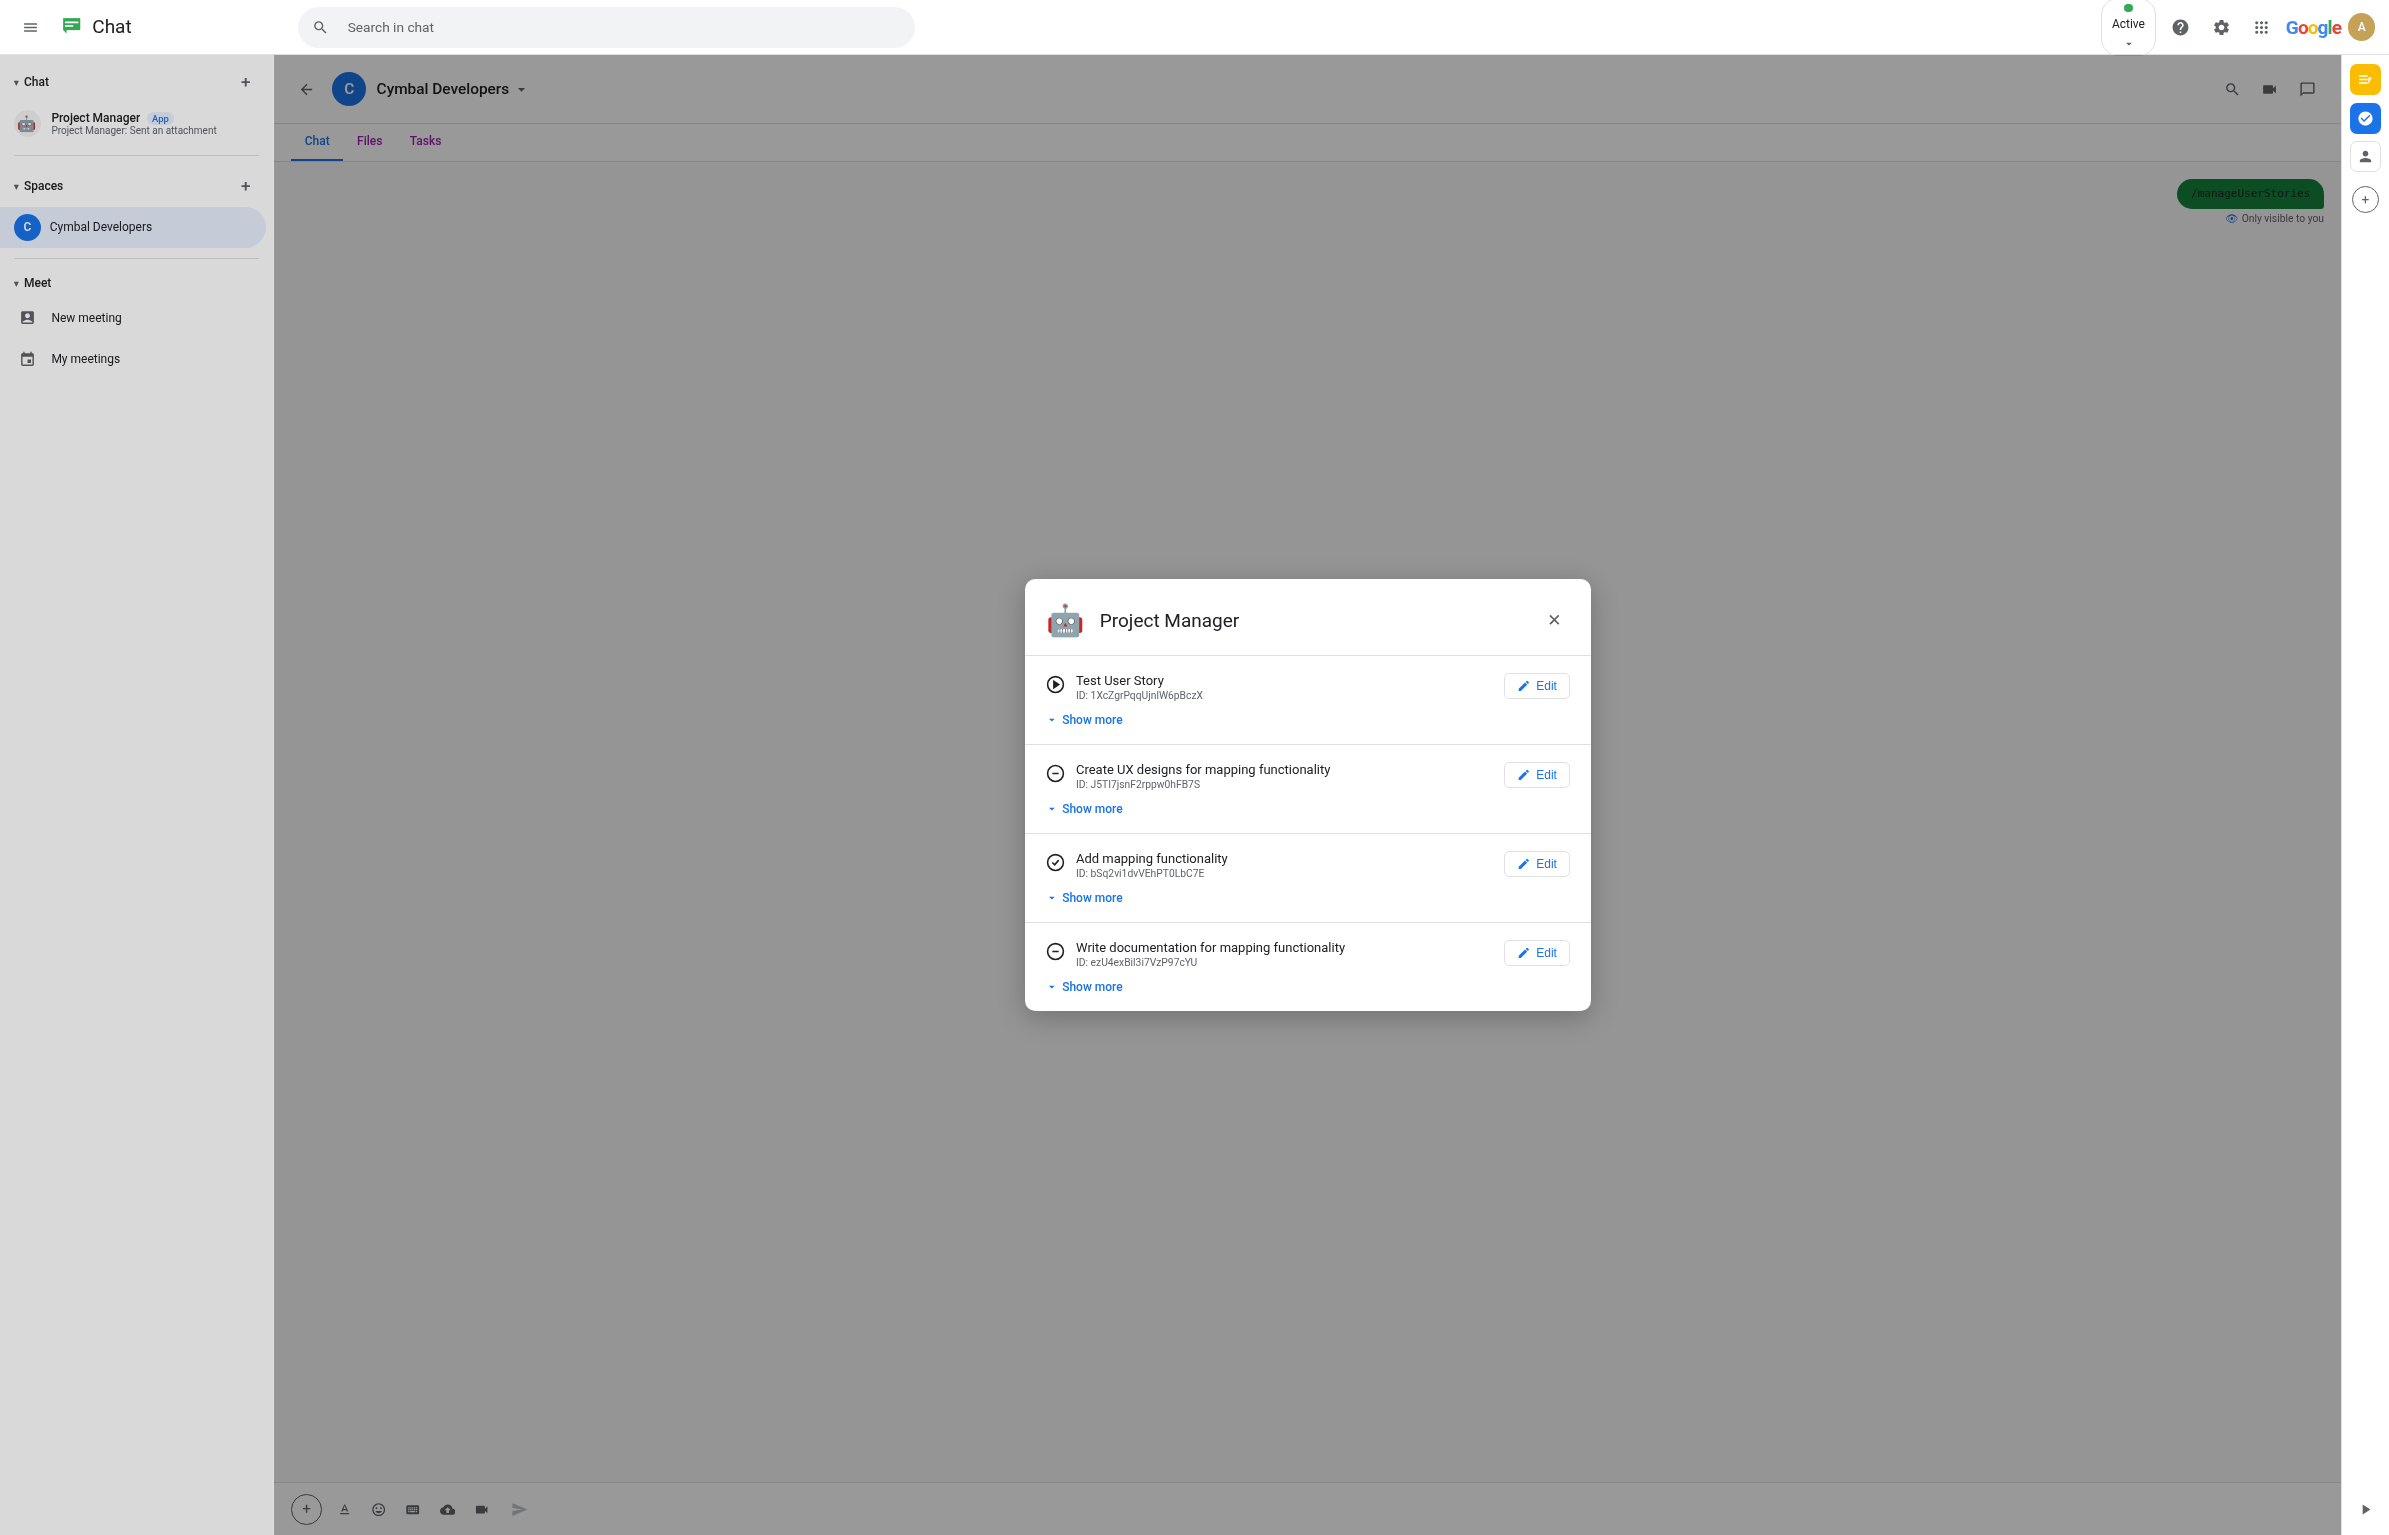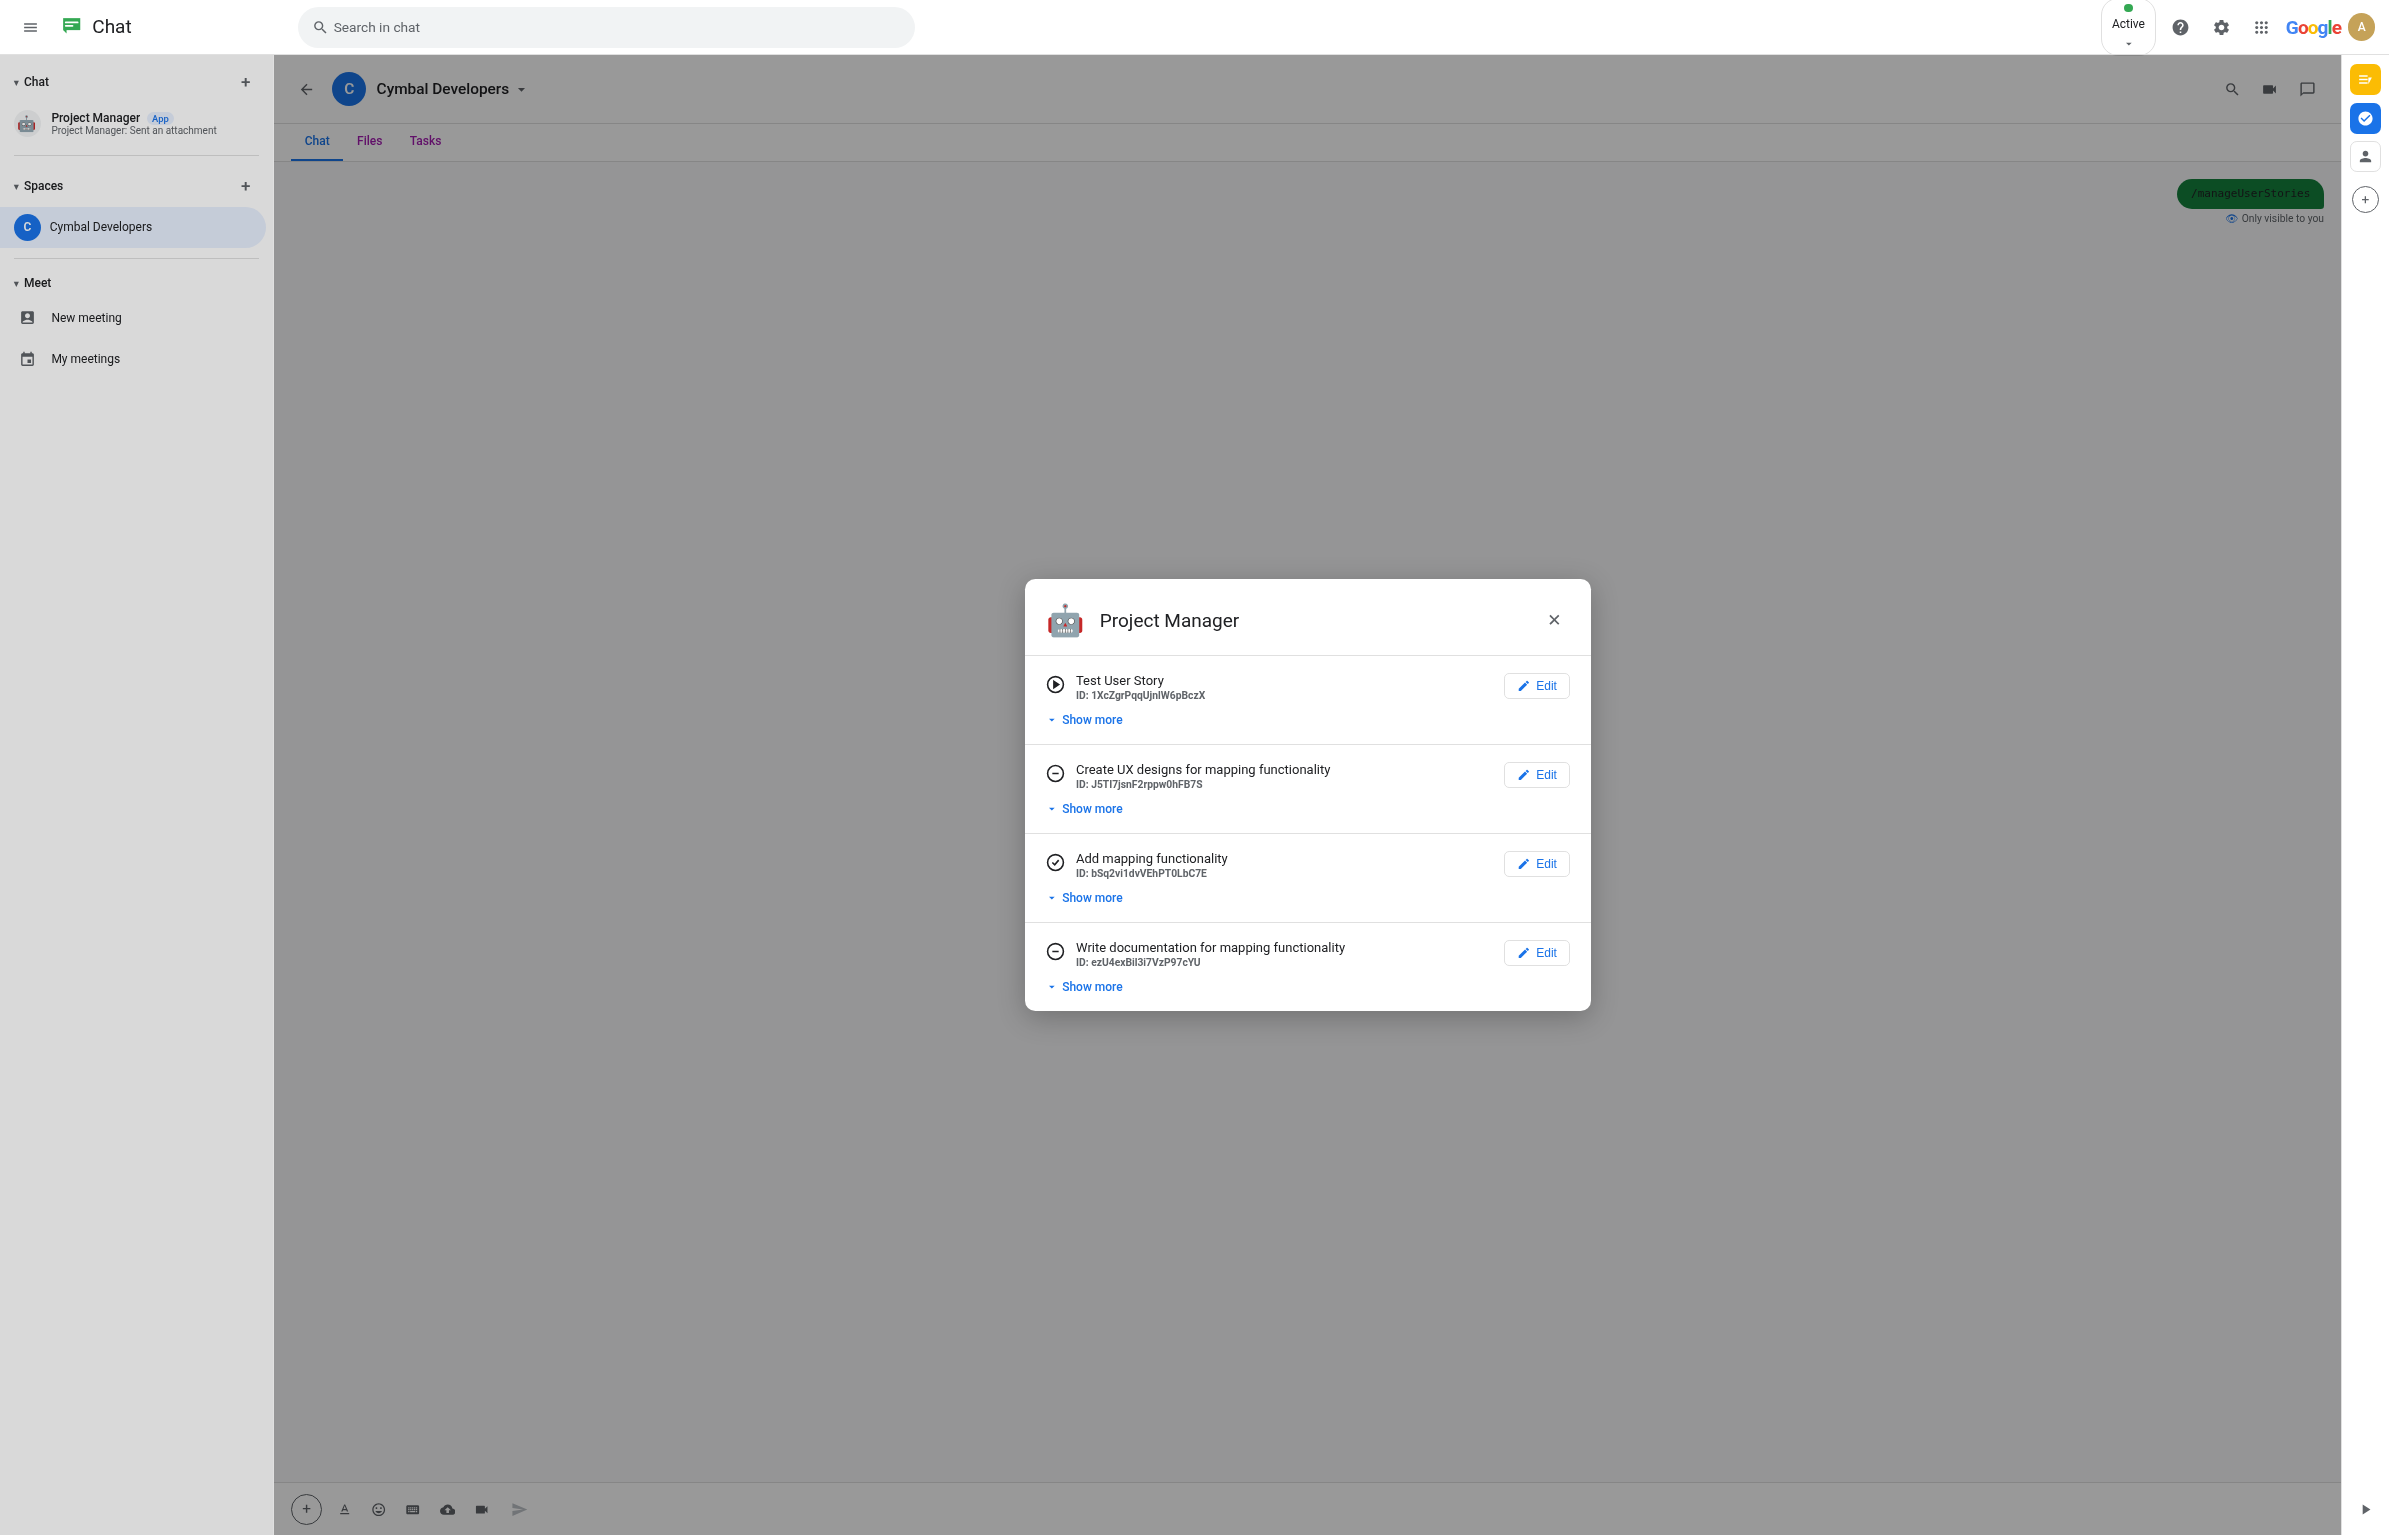--- a/index.html
+++ b/index.html
@@ -13,21 +13,21 @@
     }
     .top-bar-left { display: flex; align-items: center; gap: 10.3px; width: 274px; flex-shrink: 0; }
     .hamburger-btn { width: 34px; height: 34px; display: flex; align-items: center; justify-content: center; border-radius: 50%; cursor: pointer; }
     .app-logo { display: flex; align-items: center; gap: 6.9px; }
     .logo-icon { width: 27.4px; height: 27.4px; }
     .app-title { font-size: 19px; font-weight: 400; color: #202124; }
 
     .search-bar {
       flex: 1; max-width: 617px; height: 41px;
       background: #f1f3f4; border-radius: 20.6px;
-      display: flex; align-items: center; gap: 5px; padding: 0 13.7px;
+      display: flex; align-items: center; gap: 19px; padding: 0 13.7px;
       cursor: text;
     }
     .search-placeholder { color: #5f6368; font-size: 13.7px; }
 
     .top-bar-right { display: flex; align-items: center; gap: 6.9px; margin-left: auto; }
     .status-btn {
       display: flex; align-items: center; gap: 5.1px;
       border: 0.9px solid #e0e0e0; border-radius: 17px; padding: 5.1px 10.3px;
       cursor: pointer; font-size: 12px; flex-direction: column;
     }
@@ -153,21 +153,21 @@
     .modal-title { font-size: 19px; font-weight: 400; color: #202124; flex: 1; }
     .modal-close-btn { width: 31px; height: 31px; display: flex; align-items: center; justify-content: center; border-radius: 50%; cursor: pointer; color: #5f6368; font-size: 17px; }
 
     .modal-item {
       border-top: 0.9px solid #e0e0e0; padding: 17px 20.6px;
     }
     .modal-item-header { display: flex; align-items: flex-start; gap: 10.3px; }
     .item-status-icon { width: 20.6px; height: 20.6px; display: flex; align-items: center; justify-content: center; margin-top: 1.7px; flex-shrink: 0; }
     .item-content { flex: 1; }
     .item-title { font-size: 13px; color: #202124; font-weight: 400; }
-    .item-id { font-size: 10.3px; color: #5f6368; margin-top: 1.7px; font-weight: bold; }
+    .item-id { font-size: 10.3px; color: #5f6368; margin-top: 1.7px; }
     .edit-btn {
       display: flex; align-items: center; gap: 5.1px;
       border: 0.9px solid #e0e0e0; border-radius: 5.1px; padding: 5.1px 12px;
       cursor: pointer; color: #1a73e8; font-size: 12px; font-weight: 500;
       background: #fff;
     }
     .show-more-btn {
       display: flex; align-items: center; gap: 3.4px; margin-top: 10.3px;
       color: #1a73e8; font-size: 12px; cursor: pointer; font-weight: 500;
     }

